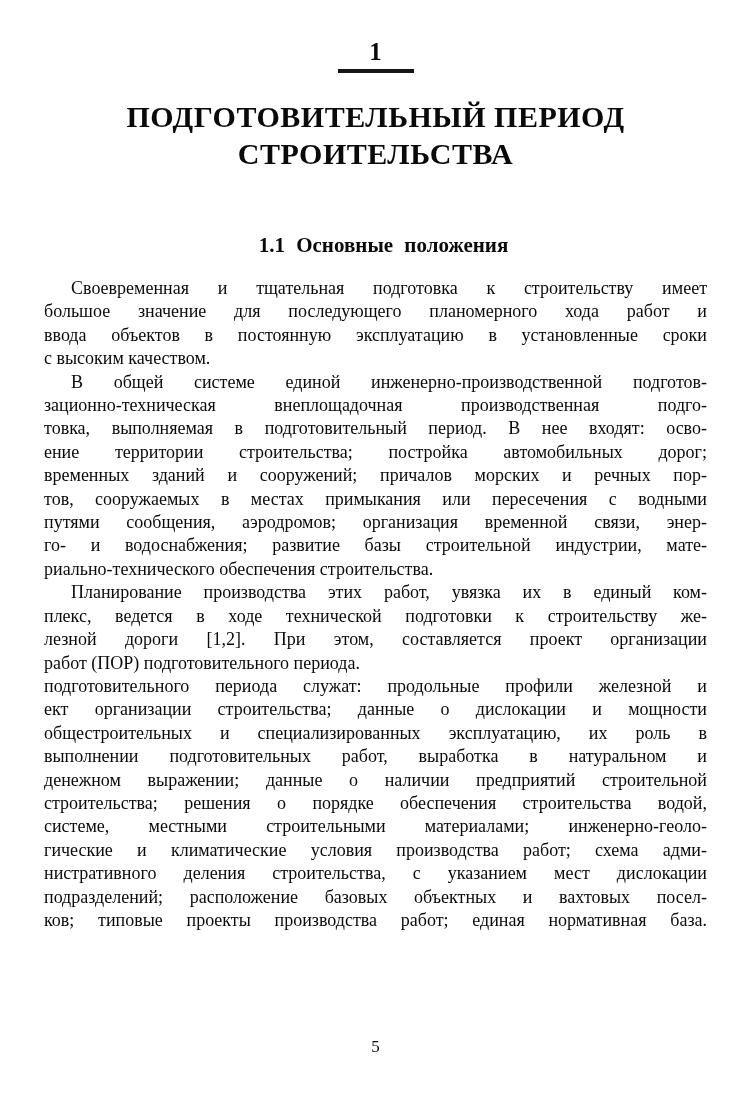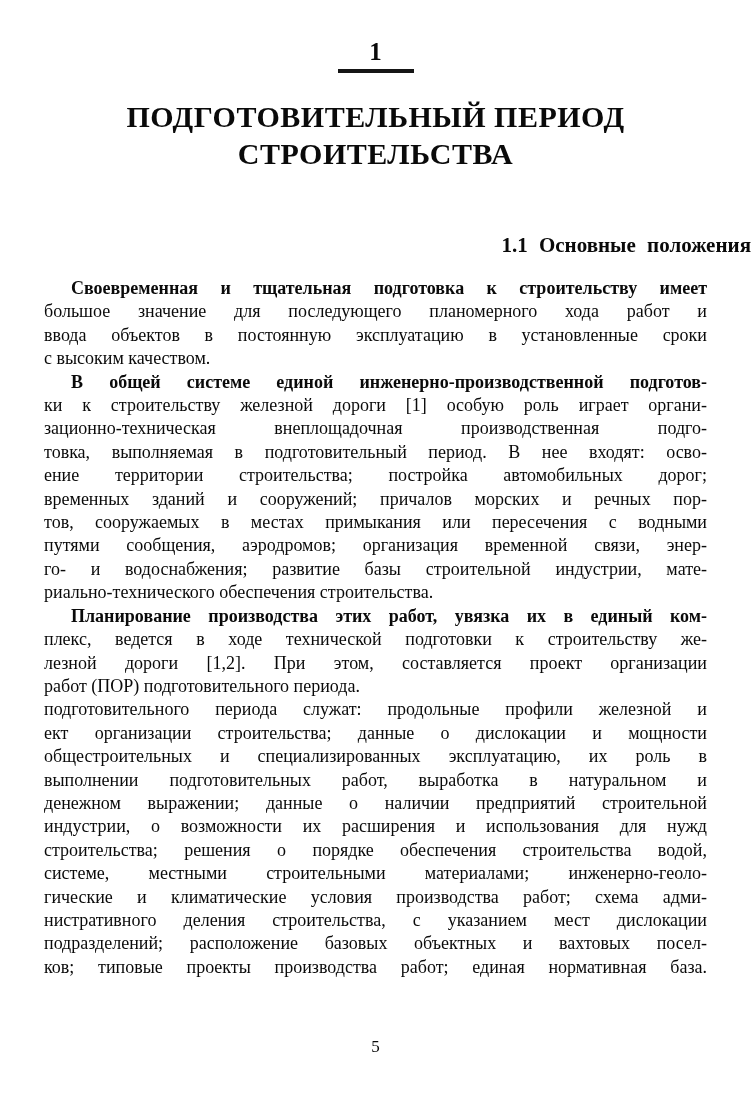--- a/index.html
+++ b/index.html
@@ -29,37 +29,37 @@
   .title {
     margin: 25px 0 0 0;
     text-align: center;
     font-size: 30px;
     font-weight: bold;
     line-height: 37px;
     letter-spacing: 0.5px;
   }
   .section-heading {
     margin: 61px 0 0 16px;
-    text-align: right;
+    text-align: center;
     font-size: 21px;
     font-weight: bold;
     word-spacing: 6px;
     line-height: 25px;
   }
   .body-text {
     margin: 19px 44px 0 44px; 
     font-size: 18px;
     line-height: 23.4px;
   }
   .para { margin: 0; }
   .line {
     text-align: justify;
     text-align-last: justify;
   }
-  .line.first { text-indent: 27px; font-weight: bold; }
+  .line.first { text-indent: 27px; }
   .line.lastleft { text-align-last: left; }
   .page-number {
     position: absolute;
     left: 0; right: 0;
     top: 1037px;
     text-align: center;
     font-size: 17px;
   }
 </style>
 </head>
@@ -75,21 +75,20 @@
   <h2 class="section-heading">1.1 Основные положения</h2>
   <div class="body-text">
       <div class="para">
         <div class="line first">Своевременная и тщательная подготовка к строительству имеет</div>
         <div class="line">большое значение для последующего планомерного хода работ и</div>
         <div class="line">ввода объектов в постоянную эксплуатацию в установленные сроки</div>
         <div class="line lastleft">с высоким качеством.</div>
       </div>
       <div class="para">
         <div class="line first">В общей системе единой инженерно-производственной подготов-</div>
-        <div class="line">ки к строительству железной дороги [1] особую роль играет органи-</div>
         <div class="line">зационно-техническая внеплощадочная производственная подго-</div>
         <div class="line">товка, выполняемая в подготовительный период. В нее входят: осво-</div>
         <div class="line">ение территории строительства; постройка автомобильных дорог;</div>
         <div class="line">временных зданий и сооружений; причалов морских и речных пор-</div>
         <div class="line">тов, сооружаемых в местах примыкания или пересечения с водными</div>
         <div class="line">путями сообщения, аэродромов; организация временной связи, энер-</div>
         <div class="line">го- и водоснабжения; развитие базы строительной индустрии, мате-</div>
         <div class="line lastleft">риально-технического обеспечения строительства.</div>
       </div>
       <div class="para">
@@ -97,21 +96,20 @@
         <div class="line">плекс, ведется в ходе технической подготовки к строительству же-</div>
         <div class="line">лезной дороги [1,2]. При этом, составляется проект организации</div>
         <div class="line lastleft">работ (ПОР) подготовительного периода.</div>
       </div>
       <div class="para">
         <div class="line">подготовительного периода служат: продольные профили железной и</div>
         <div class="line">ект организации строительства; данные о дислокации и мощности</div>
         <div class="line">общестроительных и специализированных эксплуатацию, их роль в</div>
         <div class="line">выполнении подготовительных работ, выработка в натуральном и</div>
         <div class="line">денежном выражении; данные о наличии предприятий строительной</div>
-        <div class="line">индустрии, о возможности их расширения и использования для нужд</div>
         <div class="line">строительства; решения о порядке обеспечения строительства водой,</div>
         <div class="line">системе, местными строительными материалами; инженерно-геоло-</div>
         <div class="line">гические и климатические условия производства работ; схема адми-</div>
         <div class="line">нистративного деления строительства, с указанием мест дислокации</div>
         <div class="line">подразделений; расположение базовых объектных и вахтовых посел-</div>
         <div class="line">ков; типовые проекты производства работ; единая нормативная база.</div>
       </div>
     </div>
   <div class="page-number">5</div>
 </div>

